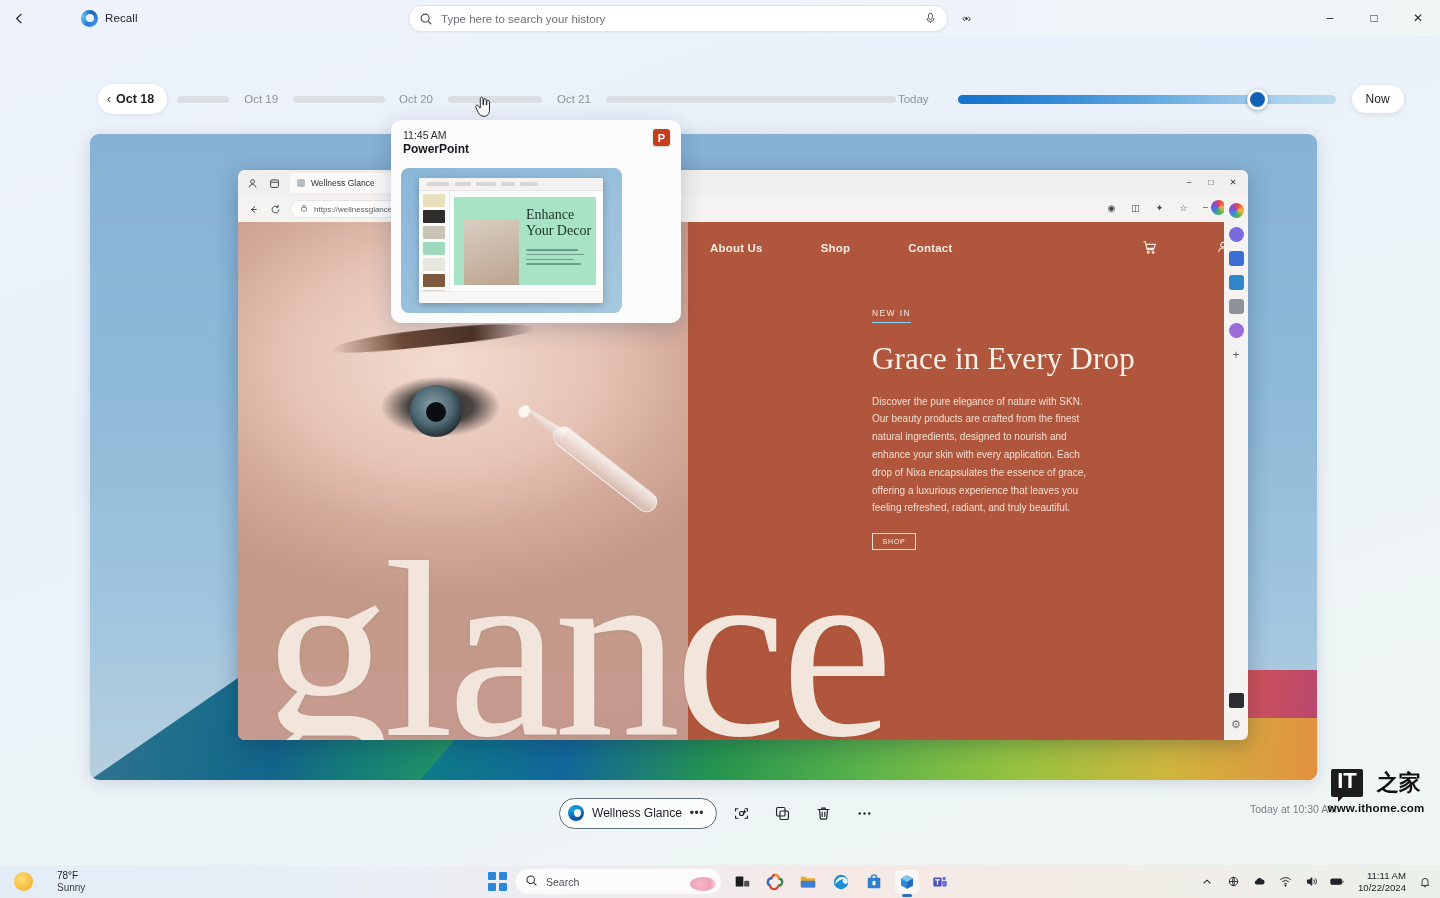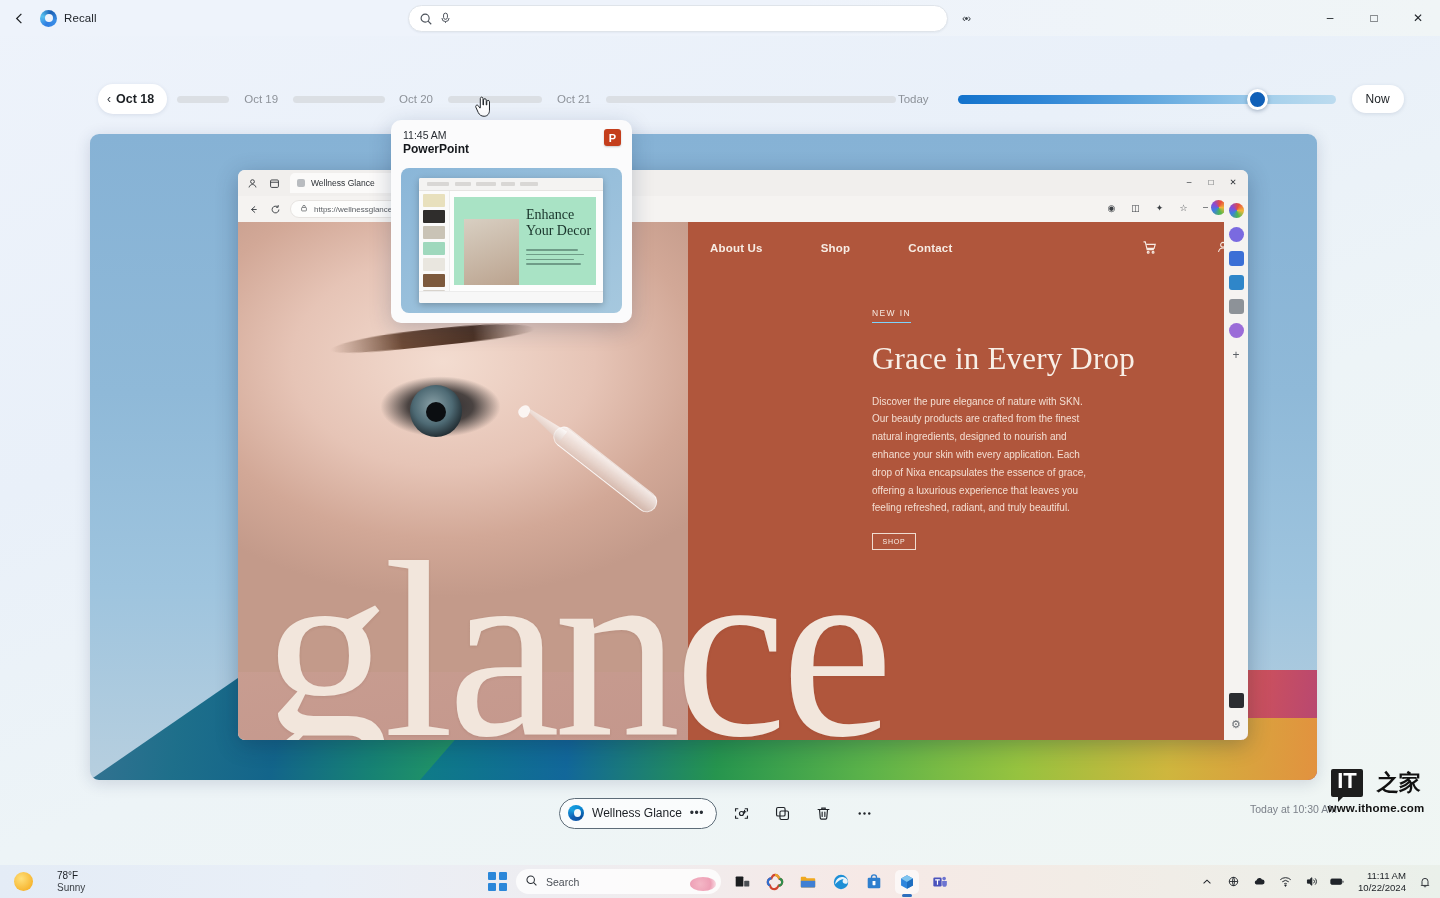--- a/index.html
+++ b/index.html
@@ -11,20 +11,21 @@
   body {
     background: linear-gradient(160deg, #eef3fb 0%, #e9f0f9 35%, #edf4f7 60%, #f0f6f3 100%);
     position: relative;
   }
 
   
   #topbar {
     position: absolute; top: 0; left: 0; width: 1440px; height: 36px;
     display: flex; align-items: center;
     background: linear-gradient(90deg,#eef3fb 0%, #eef3fb 55%, #f0f5f6 100%);
+    gap: 41px;
   }
   .back-arrow {
     width: 26px; height: 26px; margin-left: 6px;
     display: flex; align-items: center; justify-content: center;
     color: #1d2023; font-size: 15px; cursor: pointer; border-radius: 4px;
   }
   .recall-brand { display: flex; align-items: center; gap: 7px; margin-left: 8px; }
   .recall-logo {
     width: 17px; height: 17px; border-radius: 50%;
     background: conic-gradient(from 200deg, #2f7de1, #56c1f0, #1a5fb4, #3a8ee6, #2f7de1);
@@ -100,21 +101,21 @@
     box-shadow:0 1px 4px rgba(20,40,80,.12);
   }
 
   .cursor-hand {
     position:absolute; left:474px; top:96px; width:18px; height:22px;
     pointer-events:none;
   }
 
   
   #preview {
-    position:absolute; left:391px; top:120px; width:241px; height:203px;
+    position:absolute; left:391px; top:120px; width:290px; height:203px;
     background:#fbfbfc; border-radius:10px;
     box-shadow:0 6px 22px rgba(20,40,80,.22);
     z-index: 40; overflow:hidden;
   }
   .pv-head { padding:9px 12px 0 12px; position:relative; }
   .pv-time { font-size:10.5px; color:#2a2e34; }
   .pv-app { font-size:12px; font-weight:bold; color:#15181c; margin-top:1px;}
   .pv-appicon {
     position:absolute; right:11px; top:9px;
     width:17px; height:17px; border-radius:3px;
@@ -365,20 +366,21 @@
     <div class="recall-title">Recall</div>
   </div>
 
   <div id="searchwrap">
     <span class="s-icon">
       <svg viewBox="0 0 16 16" width="14" height="14" fill="none" stroke="currentColor" stroke-width="1.3">
         <circle cx="7" cy="7" r="4.6"></circle>
           <path d="M10.4 10.4L14 14"></path>
       </svg>
     </span>
+    <input id="searchinput" value="" placeholder="Type here to search your history" style="">
     <span class="mic-icon">
       <svg viewBox="0 0 16 16" width="13" height="14" fill="none" stroke="currentColor" stroke-width="1.2">
         <rect x="5.6" y="2" width="4.8" height="7.6" rx="2.4"></rect>
           <path d="M3.6 8a4.4 4.4 0 0 0 8.8 0M8 12.4V14"></path>
       </svg>
     </span>
   </div>
   <div class="ellipsis-h">‹•›</div>
 
   <div class="wincontrols">

